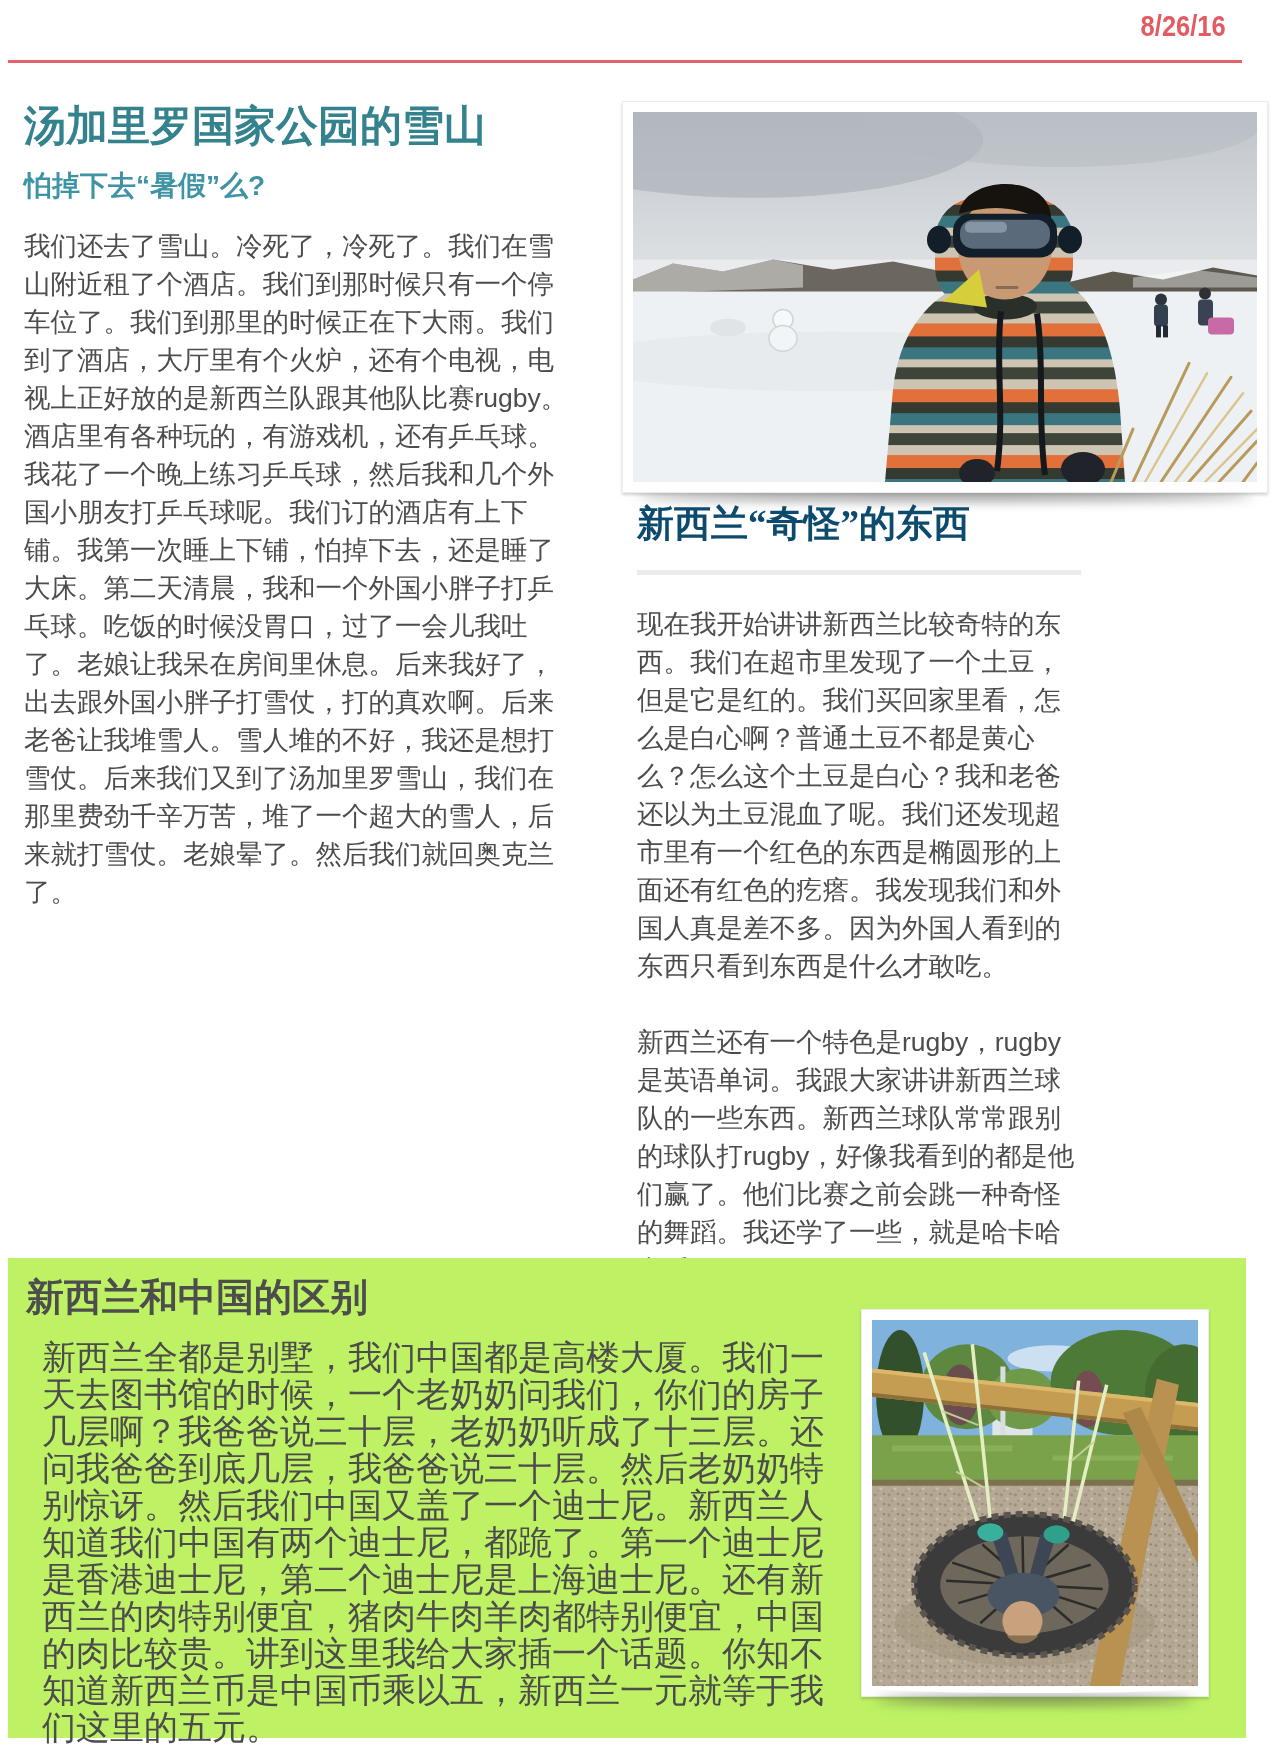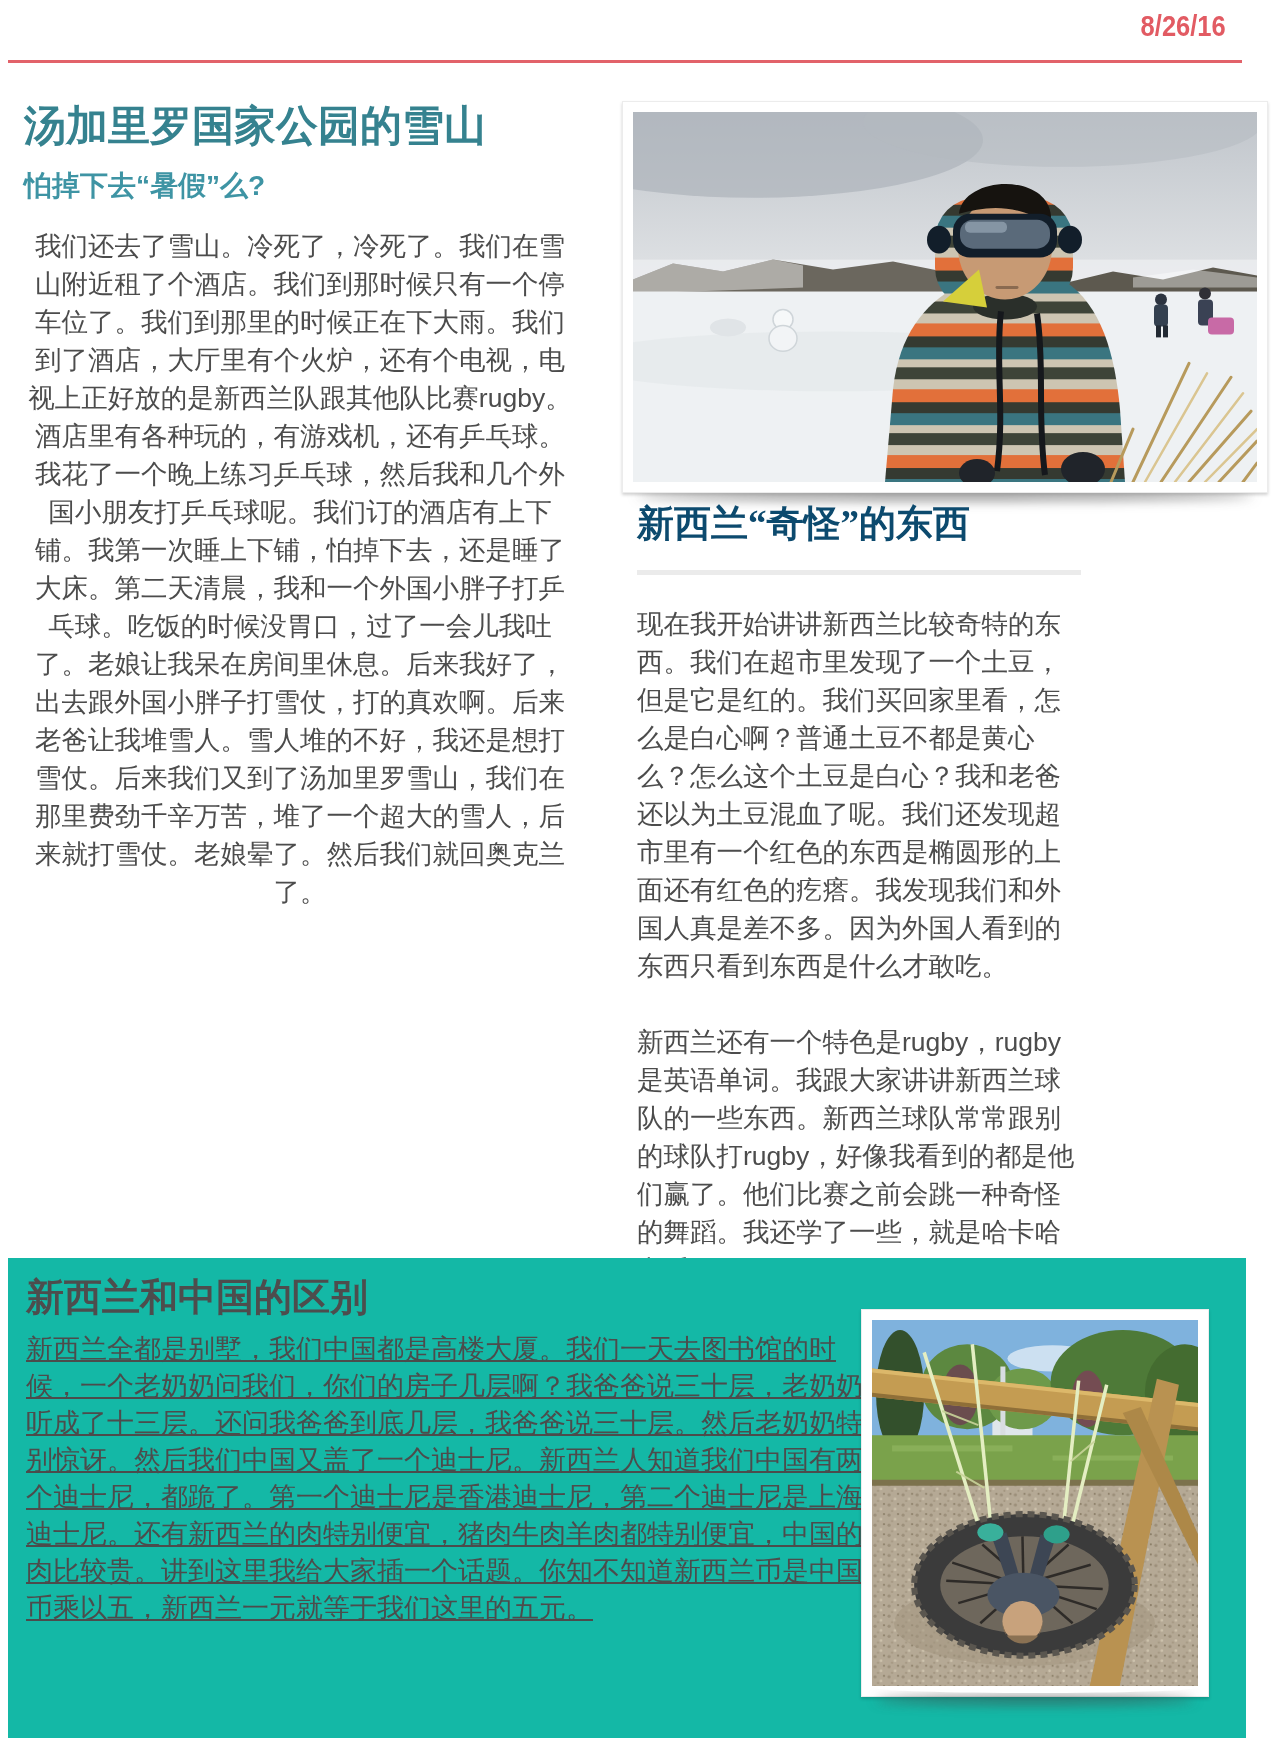--- a/index.html
+++ b/index.html
@@ -13,46 +13,46 @@
   }
   .topline{position:absolute;left:8px;top:60px;width:1234px;height:3px;background:#e2626a;}
 
   .left-col{position:absolute;left:24px;top:100px;width:552px;}
   .serif-title{
     font-family:"Liberation Serif","DejaVu Serif",serif;font-size:42px;line-height:1.25;
     color:#35828f;font-weight:bold;margin:0;
   }
   .subtitle{margin:14px 0 0 0;font-size:28px;font-weight:bold;color:#3e94a4;}
   .bodytext p{font-size:26.5px;line-height:38px;margin:0 0 38px 0;color:#4c4c4c;}
-  .left-col .bodytext{margin-top:22px;text-align:center;}
+  .left-col .bodytext{margin-top:22px;}
 
   .photo{position:absolute;background:#fff;border:1px solid #ececec;padding:10px;
          box-shadow:0 2px 3px rgba(0,0,0,.18);}
   .photo::after{
     content:'';position:absolute;left:14px;right:14px;bottom:3px;height:10px;
     border-radius:50%;box-shadow:0 12px 11px rgba(70,70,70,.55);z-index:-1;
   }
   #snow-photo{left:622px;top:101px;width:624px;height:370px;}
   #playground-photo{left:861px;top:1309px;width:326px;height:366px;z-index:3;}
   .photo svg{display:block;width:100%;height:100%;}
 
   .right-col{position:absolute;left:637px;top:502px;width:444px;}
   .right-heading{
     font-family:"Liberation Serif","DejaVu Serif",serif;font-size:37px;font-weight:bold;
     color:#0c4a6e;margin:0;line-height:1.2;
   }
   .rule{height:5px;background:#ebebeb;margin:24px 0 30px 0;}
 
   .bottom-box{
-    position:absolute;left:8px;top:1258px;width:1238px;height:480px;background:#14b8a6;
+    position:absolute;left:8px;top:1258px;width:1238px;height:480px;background:#bef264;
     box-sizing:border-box;padding:14px 18px;z-index:1;
   }
   .box-heading{font-size:38px;font-weight:bold;color:#4d4d4d;margin:0 0 8px 0;}
   .box-body{width:842px;}
-  .box-body p{font-size:27px;line-height:37px;margin:0;color:#4c4c4c;text-decoration:underline;}
+  .box-body p{font-size:34px;line-height:37px;margin:16px;color:#4c4c4c;}
 </style>
 </head>
 <body>
 
 <div class="date">8/26/16</div>
 <div class="topline"></div>
 
 <div class="left-col">
   <h1 class="serif-title">汤加里罗国家公园的雪山</h1>
   <div class="subtitle">怕掉下去“暑假”么?</div>

